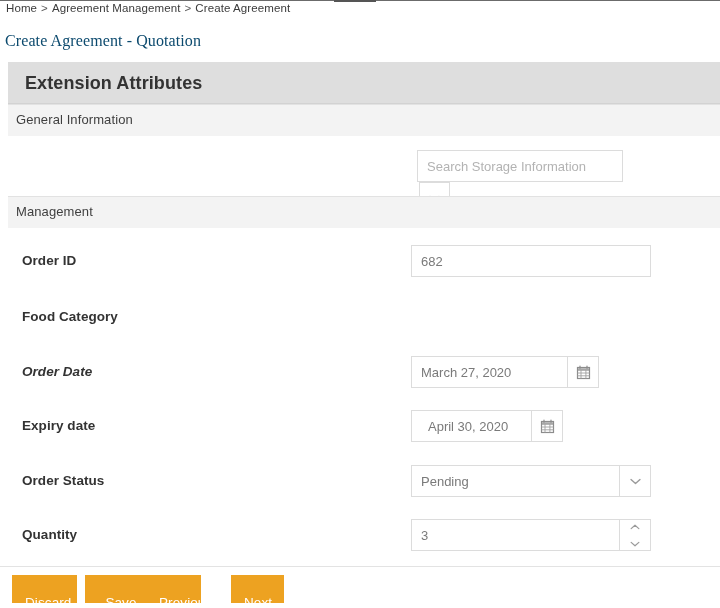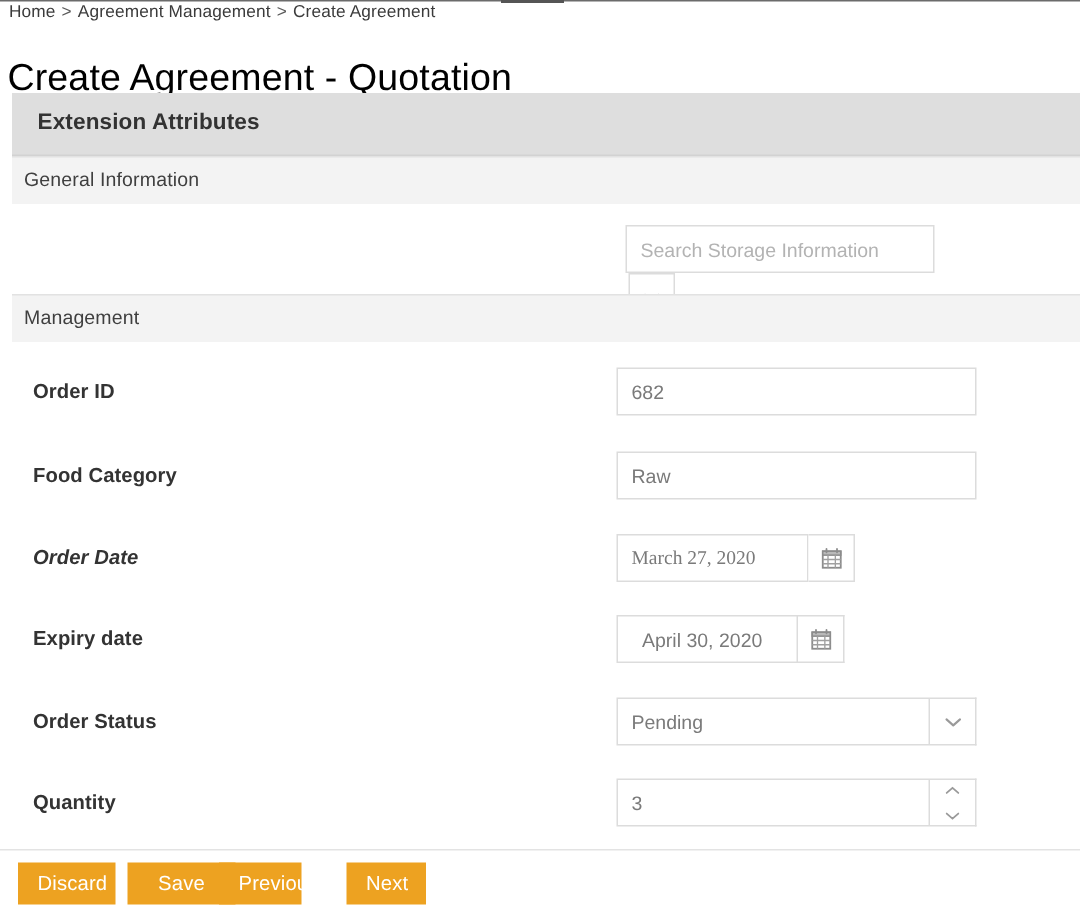--- a/index.html
+++ b/index.html
@@ -60,25 +60,26 @@
   .breadcrumb .sep {
     color: #5a5a5a;
     margin: 0 4px;
   }
 
   
   .page-title {
     position: absolute;
     left: 5px;
     top: 21px;
-    font-size: 25px;
+    font-size: 16px;
     font-weight: 400;
-    color: #000000;
+    color: #0c4a6e;
     letter-spacing: 0.1px;
     white-space: nowrap;
+    font-family: Liberation Serif, serif;
   }
 
   
   .card {
     position: absolute;
     left: 8px;
     top: 62px;
     width: 712px;
     height: 504px;
     background: #ffffff;
@@ -88,21 +89,21 @@
   .panel-heading {
     position: relative;
     height: 41px;
     background: #dedede;
     border-bottom: 1px solid #d2d2d2;
   }
   .panel-heading .ph-text {
     position: absolute;
     left: 17px;
     top: 11px;
-    font-size: 15px;
+    font-size: 18px;
     font-weight: bold;
     color: #333333;
     letter-spacing: 0.1px;
   }
 
   
   .section-header {
     position: relative;
     height: 31px;
     background: #f3f3f3;
@@ -231,21 +232,21 @@
     position: absolute;
     top: 8px;
     height: 28px;
     background: #eda221;
     border: none;
     color: #ffffff;
     font-family: "Liberation Sans", sans-serif;
     font-size: 13.5px;
     letter-spacing: 0.1px;
     cursor: pointer;
-    padding: 0 13px;
+    padding: 14px 13px;
     border-radius: 0;
     line-height: 28px;
   }
 </style>
 </head>
 <body>
 
 <div class="page">
 
   <div class="top-rule-line"></div>
@@ -286,29 +287,26 @@
 
       <div class="form-row" style="top: 0px; position: absolute; left: 0px; right: 0px;">
         <span class="field-label" style="top:25px;">Order ID</span>
         <div class="control-wrap" style="left:403px; top:17px;">
           <input class="text-input" style="width: 240px;" value="682">
         </div>
       </div>
 
       <div class="form-row" style="top: 56px; position: absolute; left: 0px; right: 0px;">
         <span class="field-label" style="top:25px;">Food Category</span>
-        <div class="control-wrap" style="left:403px; top:17px;">
-          <input class="text-input" style="width: 240px;" value="Raw">
-        </div>
       </div>
 
       <div class="form-row" style="top: 111px; position: absolute; left: 0px; right: 0px;">
         <span class="field-label" style="top:25px;font-style:italic;">Order Date</span>
         <div class="control-wrap" style="left:403px; top:17px;">
-          <input class="text-input" style="width: 128px; font-family: Liberation Serif, serif;" value="March 27, 2020">
+          <input class="text-input" style="width: 157px;" value="March 27, 2020">
           <button class="addon-btn">
             <svg class="cal-icon" viewBox="0 0 15 15">
               <rect x="1.5" y="2.5" width="12" height="11" fill="#ffffff" stroke="#8c8c8c" stroke-width="1.2"></rect>
               <rect x="1.5" y="2.5" width="12" height="2.6" fill="#b9b9b9" stroke="#8c8c8c" stroke-width="1"></rect>
               <path d="M5 5.1 V13.5 M9.9 5.1 V13.5 M1.5 8 H13.5 M1.5 10.8 H13.5" stroke="#a0a0a0" stroke-width="0.9" fill="none"></path>
               <path d="M4 1 V3.2 M11 1 V3.2" stroke="#8c8c8c" stroke-width="1.2" stroke-linecap="round"></path>
             </svg>
           </button>
         </div>
       </div>

